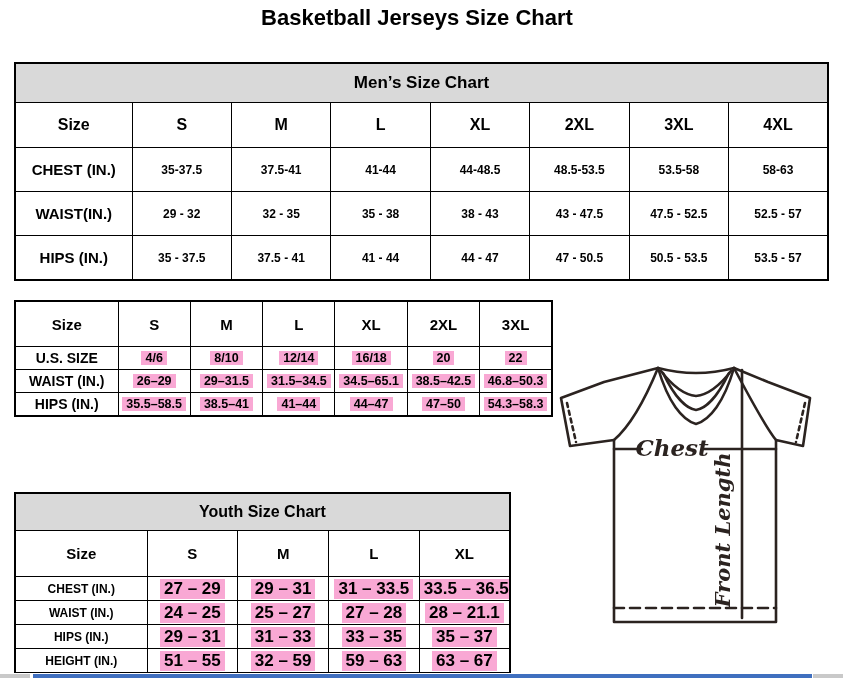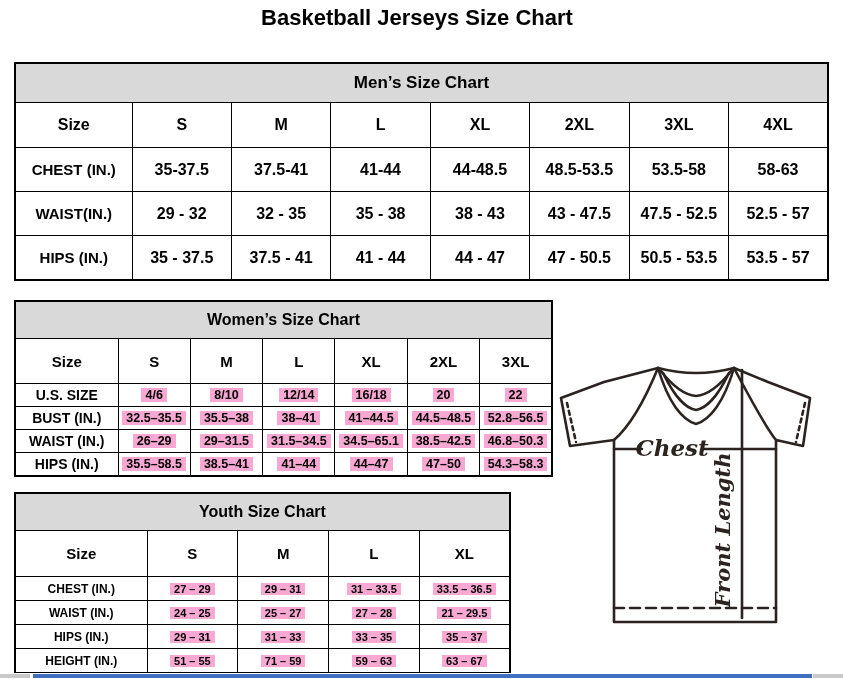--- a/index.html
+++ b/index.html
@@ -21,33 +21,33 @@
     font-weight:bold;padding:0;color:#000;overflow:hidden;white-space:nowrap;
   }
   .tbl .band th{
     background:#d9d9d9;border:1px solid #000;
   }
   
   .tbl-men{left:14px;top:62px;width:815px;}
   .tbl-men .band th{height:38px;font-size:17px;}
   .tbl-men .cols th{height:44px;font-size:16px;}
   .tbl-men .datarow th{font-size:15px;}
-  .tbl-men .datarow td{height:43px;font-size:16px;}
+  .tbl-men .datarow td{height:43px;font-size:12px;}
   
   .tbl-women{left:14px;top:300px;width:539px;}
   .tbl-women .band th{height:36px;font-size:16px;}
   .tbl-women .cols th{height:44px;font-size:15px;}
   .tbl-women .datarow th{height:22px;font-size:14px;}
   .tbl-women .datarow td{height:22px;font-size:12.5px;}
   
   .tbl-youth{left:14px;top:492px;width:497px;border-radius:19px;}
   .tbl-youth .band th{height:36px;font-size:16px;}
   .tbl-youth .cols th{height:45px;font-size:15px;}
   .tbl-youth .datarow th{height:23px;font-size:12px;}
-  .tbl-youth .datarow td{height:23px;font-size:11px;}
+  .tbl-youth .datarow td{height:23px;font-size:17px;}
   
   .tbl-women .datarow td span,.tbl-youth .datarow td span{
     background:#f9a8d4;padding:0 4px;display:inline-block;
   }
   
   .jersey-wrap{position:absolute;left:556px;top:362px;width:262px;height:266px;}
   .jersey-wrap svg{display:block;}
   
   .scrollbar{position:absolute;left:0;bottom:0;width:843px;height:6px;background:#ffffff;}
   .sb-btn{position:absolute;top:1px;height:4px;background:#c9c9c9;}
@@ -122,51 +122,39 @@
   <colgroup>
       <col style="width:103px">
       <col>
       <col>
       <col>
       <col>
       <col>
       <col>
     </colgroup>
   <tbody>
-      <tr class="band">
-    <th colspan="7">Women’s Size Chart</th>
-  </tr>
   <tr class="cols">
     <th>Size</th>
     <th>S</th>
     <th>M</th>
     <th>L</th>
     <th>XL</th>
     <th>2XL</th>
     <th>3XL</th>
   </tr>
   <tr class="datarow">
     <th>U.S. SIZE</th>
     <td><span>4/6</span></td>
     <td><span>8/10</span></td>
     <td><span>12/14</span></td>
     <td><span>16/18</span></td>
     <td><span>20</span></td>
     <td><span>22</span></td>
   </tr>
   <tr class="datarow">
-    <th>BUST (IN.)</th>
-    <td><span>32.5–35.5</span></td>
-    <td><span>35.5–38</span></td>
-    <td><span>38–41</span></td>
-    <td><span>41–44.5</span></td>
-    <td><span>44.5–48.5</span></td>
-    <td><span>52.8–56.5</span></td>
-  </tr>
-  <tr class="datarow">
     <th>WAIST (IN.)</th>
     <td><span>26–29</span></td>
     <td><span>29–31.5</span></td>
     <td><span>31.5–34.5</span></td>
     <td><span>34.5–65.1</span></td>
     <td><span>38.5–42.5</span></td>
     <td><span>46.8–50.3</span></td>
   </tr>
   <tr class="datarow">
     <th>HIPS (IN.)</th>
@@ -204,33 +192,33 @@
     <td><span>27 – 29</span></td>
     <td><span>29 – 31</span></td>
     <td><span>31 – 33.5</span></td>
     <td><span>33.5 – 36.5</span></td>
   </tr>
   <tr class="datarow">
     <th>WAIST (IN.)</th>
     <td><span>24 – 25</span></td>
     <td><span>25 – 27</span></td>
     <td><span>27 – 28</span></td>
-    <td><span>21 – 29.5</span></td>
+    <td><span>28 – 21.1</span></td>
   </tr>
   <tr class="datarow">
     <th>HIPS (IN.)</th>
     <td><span>29 – 31</span></td>
     <td><span>31 – 33</span></td>
     <td><span>33 – 35</span></td>
     <td><span>35 – 37</span></td>
   </tr>
   <tr class="datarow">
     <th>HEIGHT (IN.)</th>
     <td><span>51 – 55</span></td>
-    <td><span>71 – 59</span></td>
+    <td><span>32 – 59</span></td>
     <td><span>59 – 63</span></td>
     <td><span>63 – 67</span></td>
   </tr>
 </tbody>
   </table>
 
 <div class="jersey-wrap">
   <svg width="262" height="266" viewBox="0 0 262 266" xmlns="http://www.w3.org/2000/svg">
     <g fill="none" stroke="#2b2320" stroke-width="2.6" stroke-linejoin="round" stroke-linecap="round">
 

